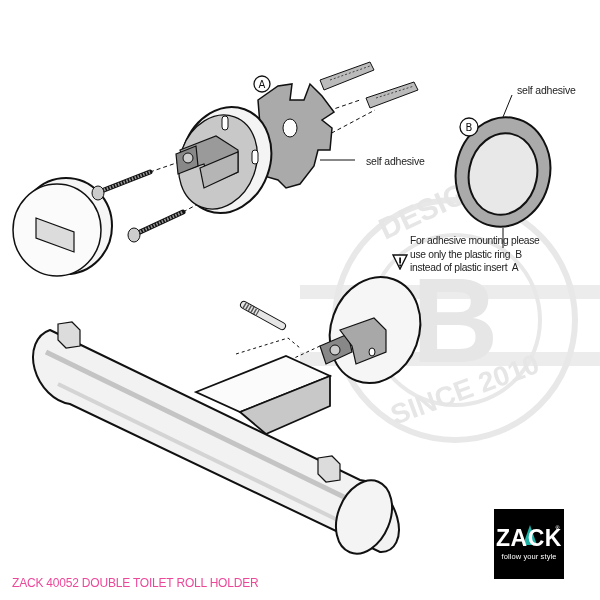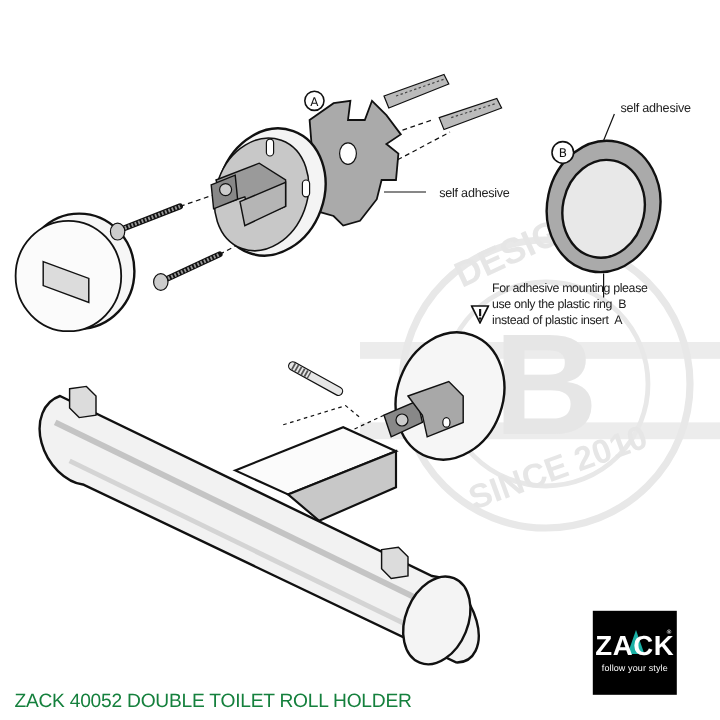--- a/index.html
+++ b/index.html
@@ -1,19 +1,19 @@
 <!DOCTYPE html>
 <html><head>
 <meta charset="utf-8">
 <style>
   html, body { margin:0; padding:0; background:#ffffff; }
   body { width:600px; height:600px; position:relative; overflow:hidden; font-family:"DejaVu Sans", sans-serif; }
   #canvas { position:absolute; left:0; top:0; width:600px; height:600px; }
   .lbl { position:absolute; font-family:Liberation Sans, sans-serif; font-size:10.5px; color:#222; white-space:pre; letter-spacing:-0.2px; }
-  .caption { position:absolute; left:12px; top:576px; font-family:"Liberation Sans", sans-serif; font-size:16px; color:#15803d; letter-spacing:-0.2px; }
+  .caption { position:absolute; left:12px; top:576px; font-family:"Liberation Sans", sans-serif; font-size:12px; color:#ec4899; letter-spacing:-0.2px; }
   .logo { position:absolute; left:494px; top:509px; width:70px; height:70px; background:#000; }
   .logo .brand { position:absolute; left:0; right:0; top:16px; text-align:center; color:#fff; font-family:"Liberation Sans", sans-serif; font-size:23px; font-weight:bold; letter-spacing:0.5px; }
   .logo .tag { position:absolute; left:0; right:0; top:43px; text-align:center; color:#fff; font-family:"Liberation Sans", sans-serif; font-size:7.5px; letter-spacing:0.1px; }
   .logo .reg { position:absolute; right:4px; top:15px; color:#fff; font-size:5px; }
   .warn { position:absolute; left:392px; top:254px; width:16px; height:16px; }
   .note { position:absolute; left:410px; top:234px; font-family:Liberation Sans, sans-serif; font-size:10.3px; line-height:13.5px; color:#222; white-space:pre; letter-spacing:-0.3px; }
 </style>
 </head>
 <body>
 

